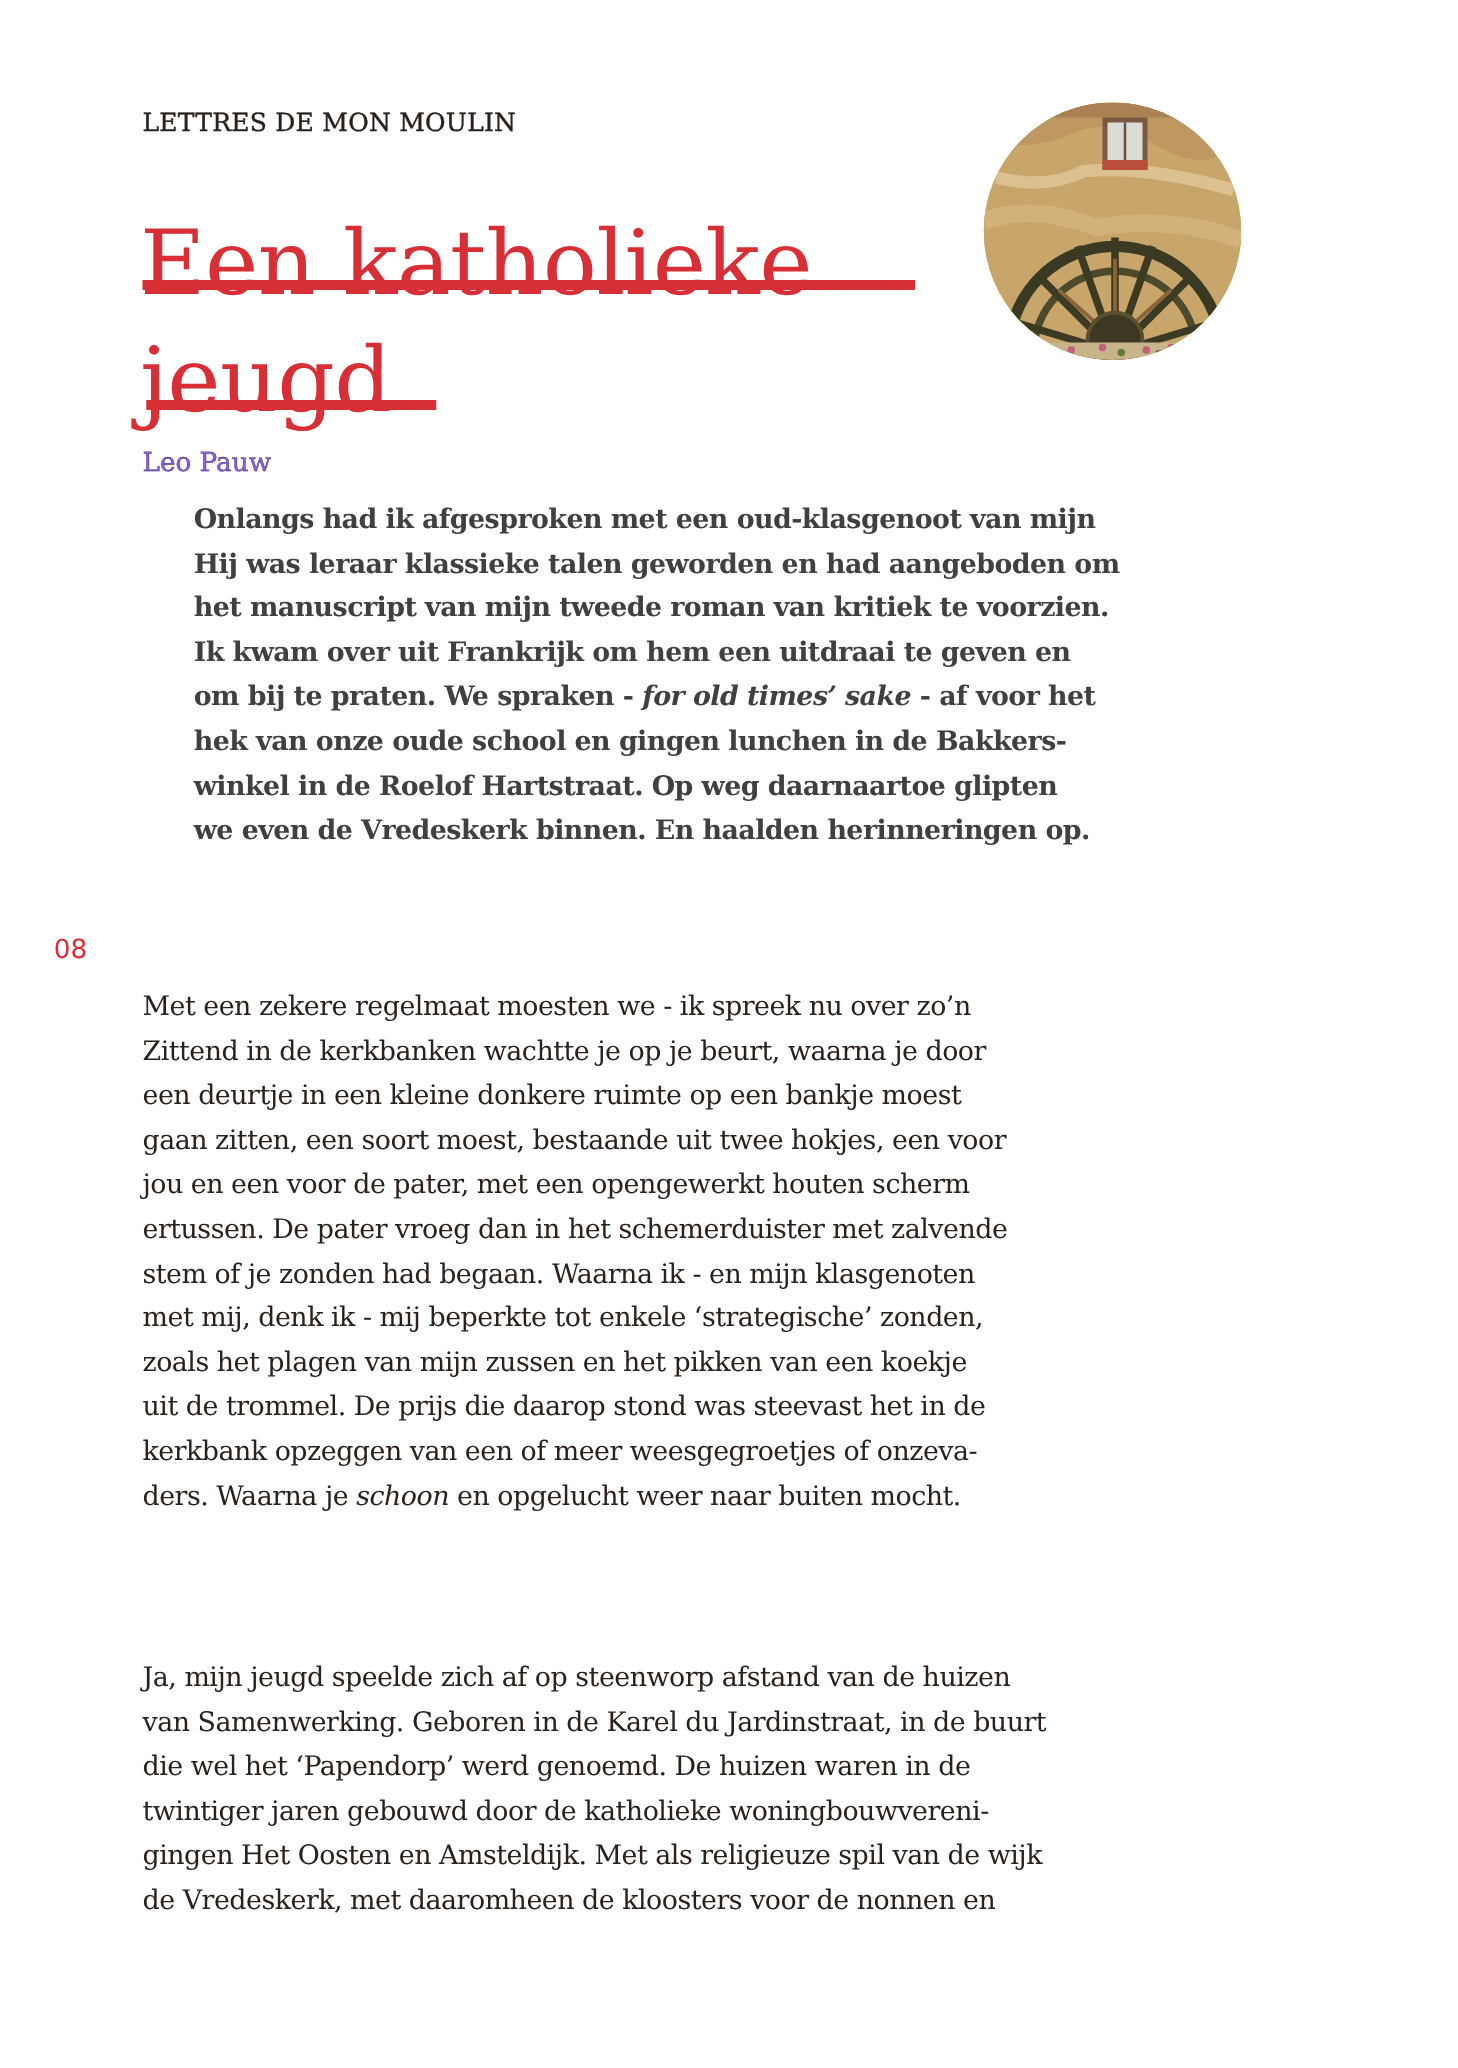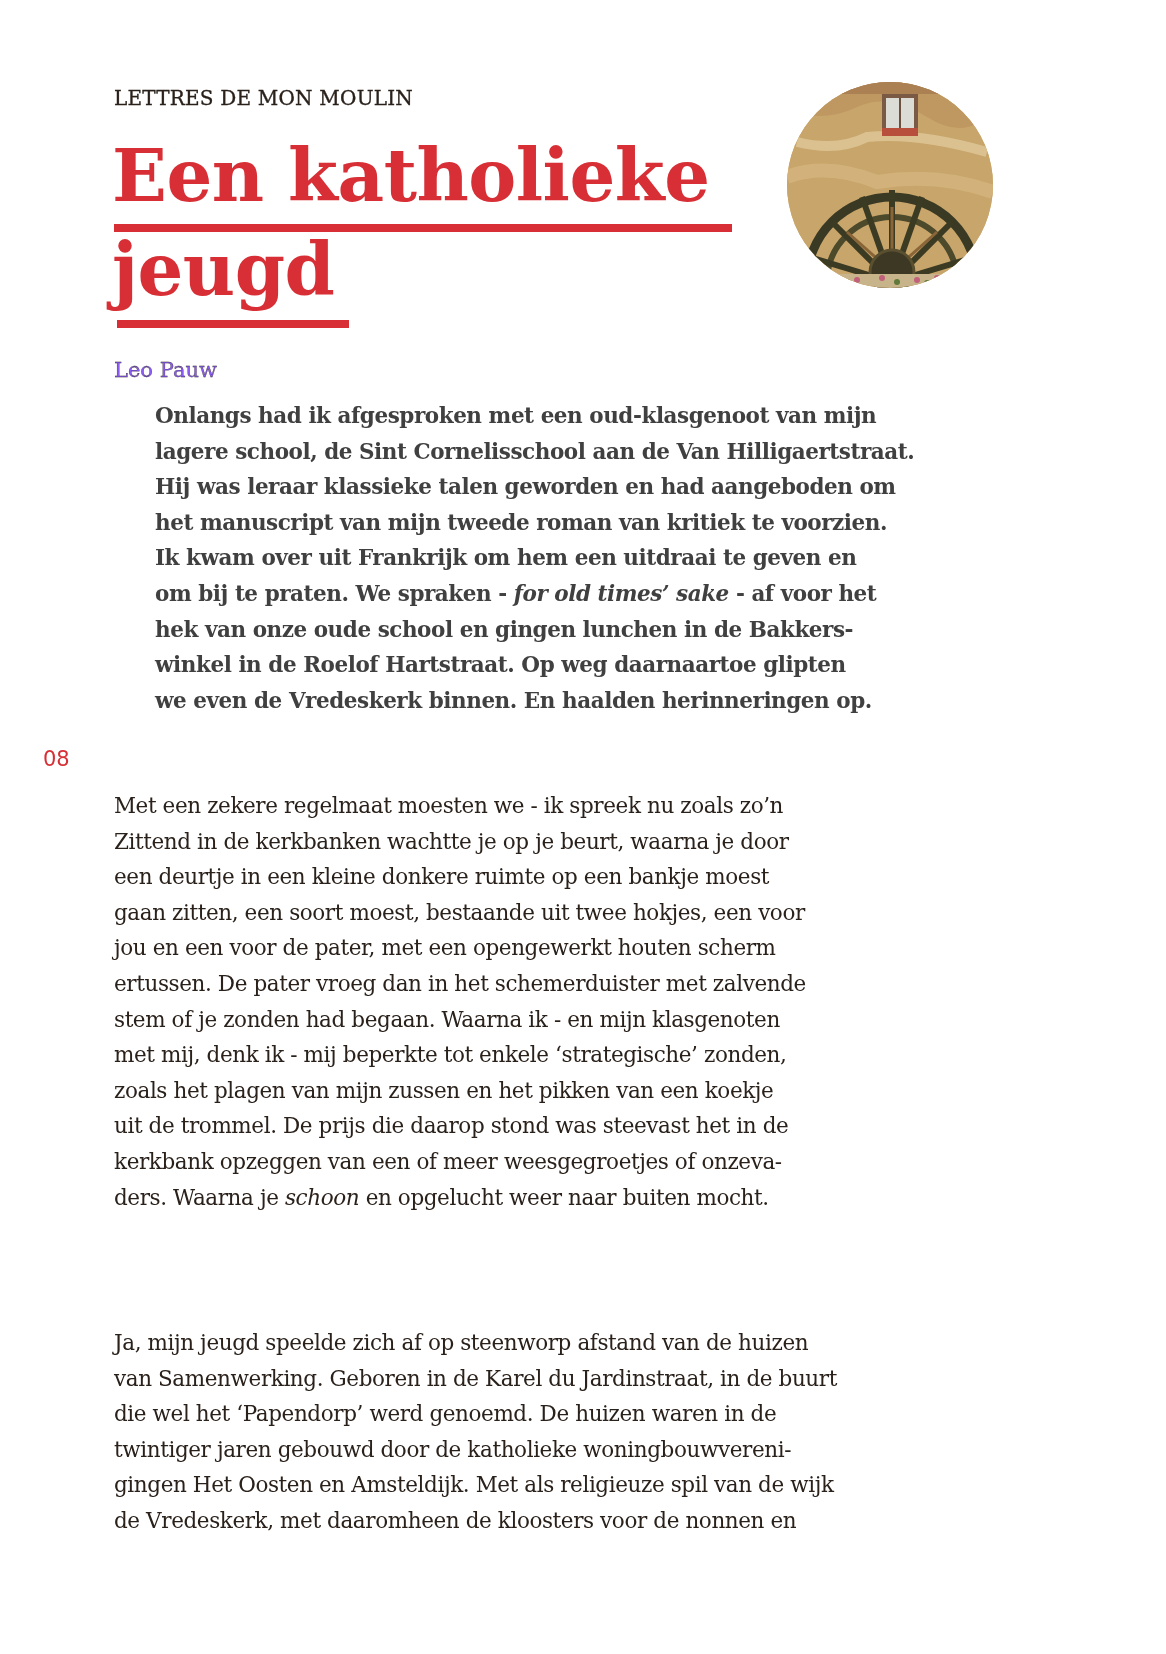--- a/index.html
+++ b/index.html
@@ -30,26 +30,27 @@
       letter-spacing: 0.2px;
       font-weight: normal;
       color: #2a211b;
       white-space: nowrap;
       -webkit-text-stroke: 0.3px #2a211b;
     }
     .title-line {
       position: absolute;
       left: 112px;
       font-family: "DejaVu Serif", serif;
-      font-weight: bold;
+      font-weight: normal;
       color: #d72f35;
       font-size: 72px;
       line-height: 80px;
       white-space: nowrap;
       letter-spacing: -0.5px;
+      margin-top: 34px;
     }
     .title-line.l1 { top: 136px; }
     .title-line.l2 { top: 230px; }
     .title-underline {
       position: absolute;
       background: #d72f35;
       height: 8px;
     }
     .title-underline.u1 { left: 114px; top: 224px; width: 618px; }
     .title-underline.u2 { left: 117px; top: 320px; width: 232px; }
@@ -177,34 +178,33 @@
           <circle cx="110" cy="200" r="3"></circle>
         <circle cx="140" cy="201" r="3"></circle>
       </g>
     </svg>
   </div>
 
   <div class="author">Leo Pauw</div>
 
   <div class="intro" id="intro">
       <div class="line">Onlangs had ik afgesproken met een oud-klasgenoot van mijn</div>
-      <div class="line">lagere school, de Sint Cornelisschool aan de Van Hilligaertstraat.</div>
       <div class="line">Hij was leraar klassieke talen geworden en had aangeboden om</div>
       <div class="line">het manuscript van mijn tweede roman van kritiek te voorzien.</div>
       <div class="line">Ik kwam over uit Frankrijk om hem een uitdraai te geven en</div>
       <div class="line"><span>om bij te praten. We spraken - </span><em>for old times’ sake</em><span> - af voor het</span></div>
       <div class="line">hek van onze oude school en gingen lunchen in de Bakkers-</div>
       <div class="line">winkel in de Roelof Hartstraat. Op weg daarnaartoe glipten</div>
       <div class="line">we even de Vredeskerk binnen. En haalden herinneringen op.</div>
     </div>
 
   <div class="page-number">08</div>
 
   <div class="body-text p1" id="p1">
-      <div class="line">Met een zekere regelmaat moesten we - ik spreek nu zoals zo’n</div>
+      <div class="line">Met een zekere regelmaat moesten we - ik spreek nu over zo’n</div>
       <div class="line">Zittend in de kerkbanken wachtte je op je beurt, waarna je door</div>
       <div class="line">een deurtje in een kleine donkere ruimte op een bankje moest</div>
       <div class="line">gaan zitten, een soort moest, bestaande uit twee hokjes, een voor</div>
       <div class="line">jou en een voor de pater, met een opengewerkt houten scherm</div>
       <div class="line">ertussen. De pater vroeg dan in het schemerduister met zalvende</div>
       <div class="line">stem of je zonden had begaan. Waarna ik - en mijn klasgenoten</div>
       <div class="line">met mij, denk ik - mij beperkte tot enkele ‘strategische’ zonden,</div>
       <div class="line">zoals het plagen van mijn zussen en het pikken van een koekje</div>
       <div class="line">uit de trommel. De prijs die daarop stond was steevast het in de</div>
       <div class="line">kerkbank opzeggen van een of meer weesgegroetjes of onzeva-</div>

